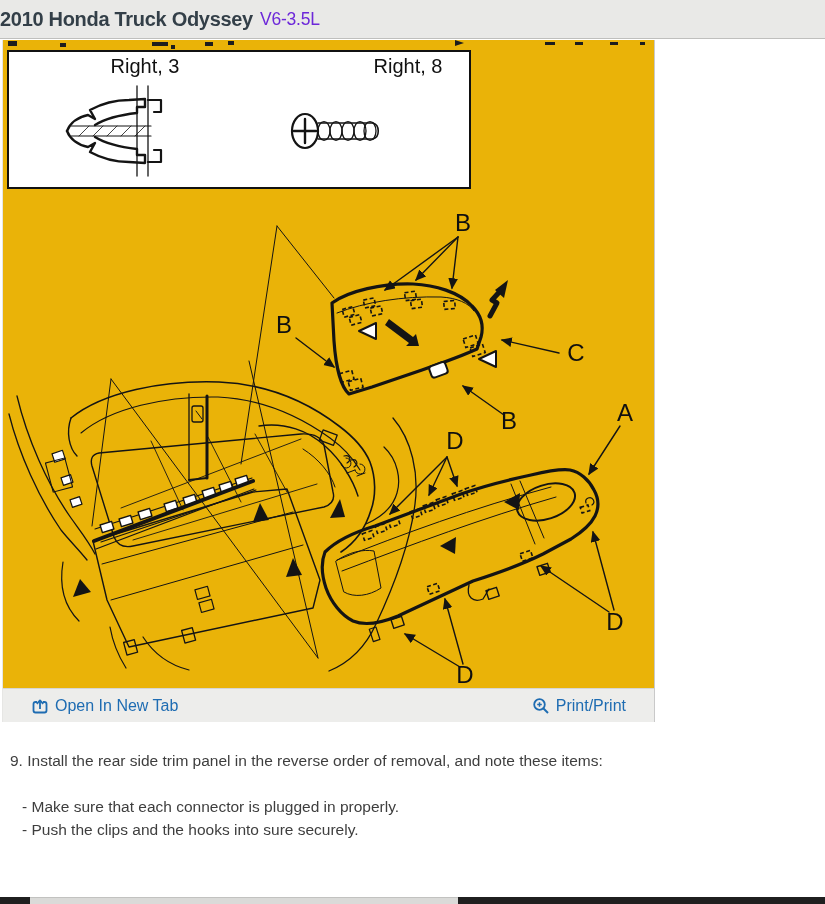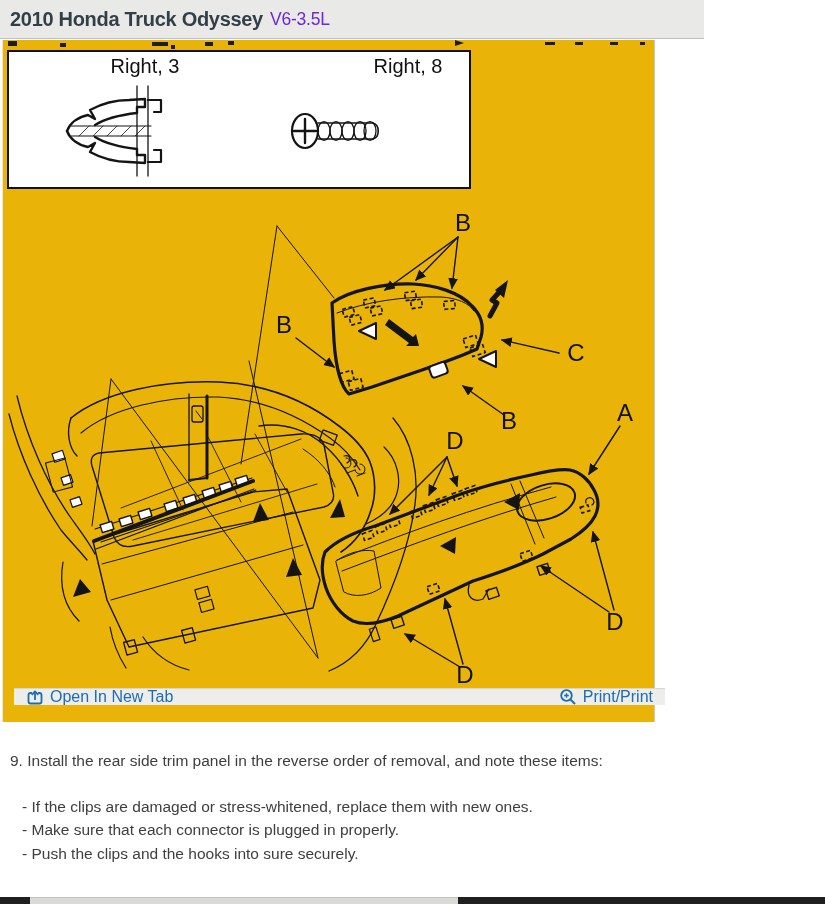--- a/index.html
+++ b/index.html
@@ -1,38 +1,38 @@
 <!DOCTYPE html>
 <html><head>
 <meta charset="utf-8">
 <style>
   html,body{margin:0;padding:0;}
   body{width:825px;height:904px;position:relative;background:#ffffff;overflow:hidden;
        font-family:"Liberation Sans",sans-serif;}
   
-  .header{position:absolute;left:0;top:0;width:704px;height:39px;background:#e9e9e7;
-          border-bottom:1px solid #bfbfbd;display:flex;align-items:center;padding-left:10px;box-sizing:border-box;}
+  .header{position:absolute;left:0;top:0;width:825px;height:39px;background:#e9e9e7;
+          border-bottom:1px solid #bfbfbd;display:flex;align-items:center;padding-left:0;box-sizing:border-box;}
   .header .model{font-size:20px;font-weight:bold;color:#333f48;letter-spacing:-0.3px;}
   .header .engine{font-size:17.5px;font-weight:400;color:#6d28d9;margin-left:7px;letter-spacing:-0.2px;}
   
   .figure{position:absolute;left:2px;top:40px;width:651px;height:682px;background:#eab308;
           border-right:1px solid #c9c9c9;border-left:1px solid #e6e6e4;box-sizing:content-box;}
   .cutoff{position:absolute;left:0;top:0;width:651px;height:12px;overflow:hidden;}
   .cutoff span{position:absolute;background:#1d1d1d;display:block;}
   .diagram{position:absolute;left:0;top:0;}
   .dg{stroke:#141414;fill:none;stroke-linecap:round;stroke-linejoin:round;}
   .lbl{font-family:"Liberation Sans",sans-serif;font-size:24px;fill:#101010;}
   .flbl{font-family:"Liberation Sans",sans-serif;font-size:20px;fill:#111;}
   .dash{stroke:#141414;fill:none;stroke-width:1.6;stroke-dasharray:4 2.5;}
   .solid{fill:#141414;stroke:none;}
   .wht{fill:#ffffff;}
   
-  .toolbar{position:absolute;left:0;top:648px;width:651px;height:17px;background:#ededeb;
+  .toolbar{position:absolute;left:0;top:648px;width:651px;height:34px;background:#ededeb;
            border-top:1px solid #d6d6d4;display:flex;align-items:center;justify-content:space-between;
-           padding:0 12px;box-sizing:border-box;margin-left:11px;}
+           padding:0 28px;box-sizing:border-box;}
   .tlink{display:flex;align-items:center;gap:6px;color:#1e6cb2;font-size:16px;cursor:pointer;text-decoration:none;}
   .tlink svg{display:block;}
   
   .instructions{position:absolute;left:10px;top:751px;width:810px;color:#3e3e3e;font-size:15.5px;}
   .step{line-height:19px;}
   .bullets{margin-top:25px;margin-left:12px;line-height:23.4px;}
   
   .hscroll{position:absolute;left:0;top:897px;width:825px;height:7px;}
   .hscroll .cap{position:absolute;left:0;top:0;width:30px;height:7px;background:#1f1f1f;}
   .hscroll .thumb{position:absolute;left:30px;top:0;width:428px;height:7px;background:#dadad8;border-top:1px solid #c2c2c0;box-sizing:border-box;}
@@ -248,21 +248,20 @@
         <path d="M7.5,5.2 V9.8 M5.2,7.5 H9.8" stroke="#1e6cb2" stroke-width="1.5"></path>
       </svg>
       <span>Print/Print</span>
     </a>
   </div>
 </div>
 
 <div class="instructions">
   <div class="step">9. Install the rear side trim panel in the reverse order of removal, and note these items:</div>
   <div class="bullets">
-    <div>- If the clips are damaged or stress-whitened, replace them with new ones.</div>
     <div>- Make sure that each connector is plugged in properly.</div>
     <div>- Push the clips and the hooks into sure securely.</div>
   </div>
 </div>
 
 <div class="hscroll">
   <div class="cap"></div>
   <div class="thumb"></div>
   <div class="track"></div>
 </div>

